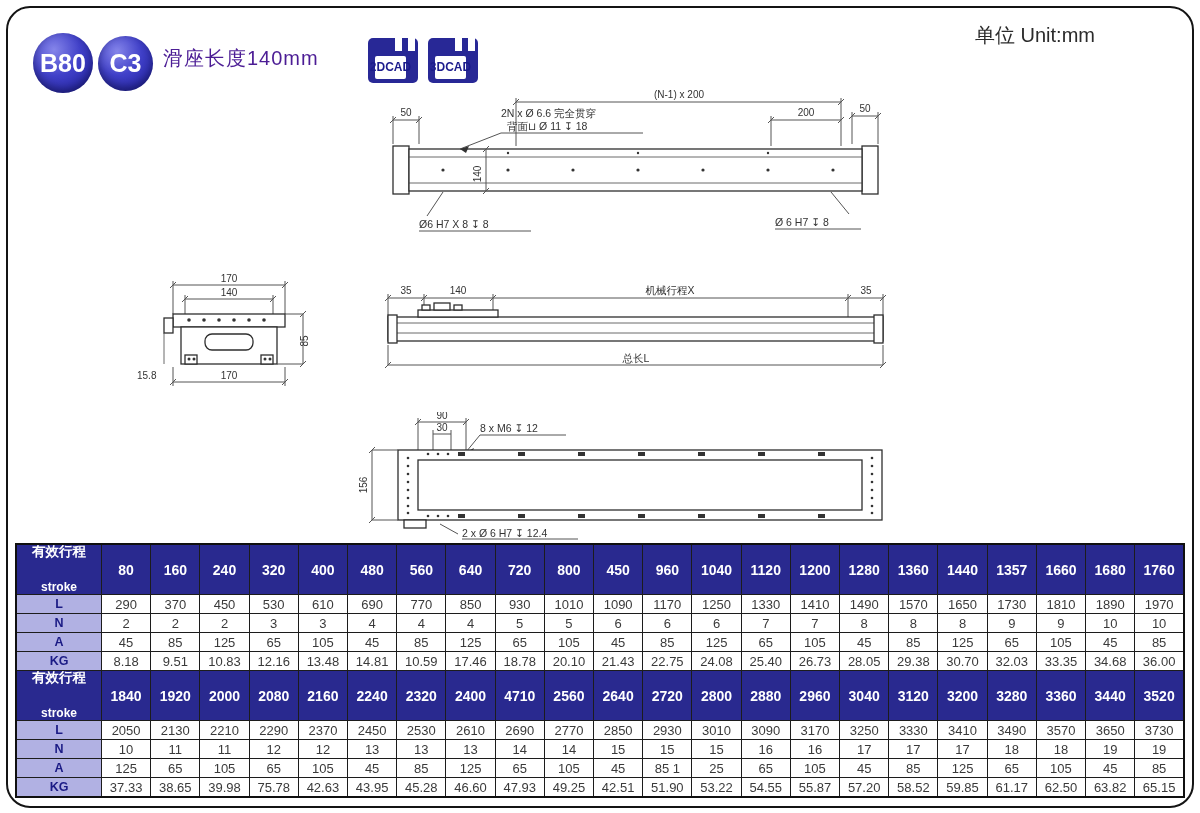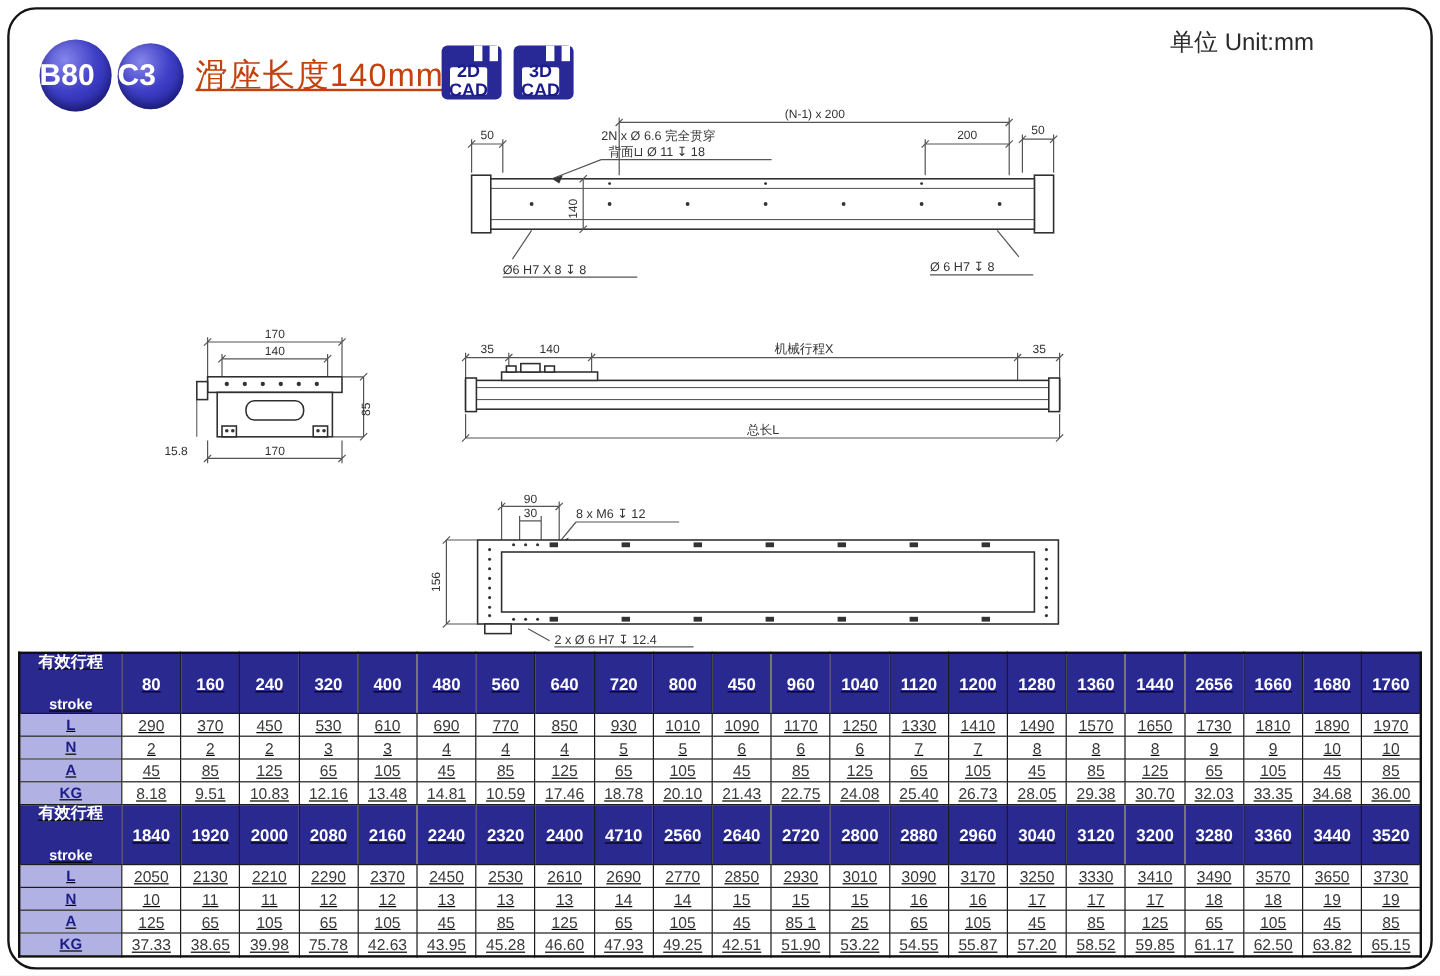--- a/index.html
+++ b/index.html
@@ -1,48 +1,48 @@
 <!DOCTYPE html>
 <html><head>
 <meta charset="utf-8">
 <style>
   html,body{margin:0;padding:0;background:#f4f4f4;}
   .page{position:relative;width:1200px;height:813px;background:#fff;font-family:"Liberation Sans",sans-serif;overflow:hidden;}
   .frame{position:absolute;left:6px;top:6px;width:1184px;height:798px;border:2px solid #141414;border-radius:24px;pointer-events:none;}
 
   
-  .badge{position:absolute;border-radius:50%;display:flex;align-items:center;color:#fff;font-weight:bold;background:radial-gradient(circle at 35% 28%,#8585ea 0%,#4040c8 45%,#1d1d9a 100%);box-shadow:inset 0 -4px 8px rgba(0,0,20,.4);}
+  .badge{position:absolute;border-radius:50%;display:flex;align-items:center;justify-content:center;color:#fff;font-weight:bold;background:radial-gradient(circle at 35% 28%,#8585ea 0%,#4040c8 45%,#1d1d9a 100%);box-shadow:inset 0 -4px 8px rgba(0,0,20,.4);}
   .badge.b80{left:33px;top:33px;width:60px;height:60px;font-size:25px;}
   .badge.c3{left:98px;top:36px;width:55px;height:55px;font-size:25px;}
-  .page-title{position:absolute;left:163px;top:45px;font-size:27px;color:#c2410c;letter-spacing:1px;text-decoration:underline;}
+  .page-title{position:absolute;left:163px;top:45px;font-size:20px;color:#4c1d95;letter-spacing:1px;}
   .unit-label{position:absolute;left:975px;top:22px;font-size:20px;color:#2b2b2b;}
   .cad{position:absolute;width:50px;height:45px;}
   .cad .base{position:absolute;left:0;top:0;width:100%;height:100%;background:#282896;border-radius:5px;}
   .cad .slot{position:absolute;top:0;width:7px;height:13px;background:#fff;}
   .cad .slot.s1{left:27px;}
   .cad .slot.s2{left:40px;}
-  .cad .label{position:absolute;left:7px;bottom:4px;width:31px;height:23px;background:#fff;border-radius:2px;display:flex;flex-direction:column;align-items:center;justify-content:center;color:#1c1c8c;font-weight:bold;font-size:15px;line-height:1.05;}
+  .cad .label{position:absolute;left:7px;bottom:4px;width:31px;height:23px;background:#fff;border-radius:2px;display:flex;flex-direction:row;align-items:center;justify-content:center;color:#1c1c8c;font-weight:bold;font-size:12px;line-height:1.05;}
   .cad.c2d{left:368px;top:38px;} .cad.c3d{left:428px;top:38px;}
 
   
   .drw{position:absolute;}
   .drw svg{display:block;font-family:"Liberation Sans",sans-serif;}
   .drw text{fill:#333;font-size:10px;}
   .drw .dim{stroke:#555;stroke-width:1;fill:none;}
   .drw .body{stroke:#2e2e2e;stroke-width:1.3;fill:#fff;}
   .drw .thin{stroke:#444;stroke-width:.8;fill:none;}
   .drw .dot{fill:#333;}
   .drw .ann{font-size:10.5px;}
   .d-top{left:383px;top:86px;}
   .d-sec{left:133px;top:272px;}
   .d-side{left:378px;top:283px;}
   .d-bot{left:340px;top:412px;}
 
   
-  .spec-table{position:absolute;left:15px;top:543px;width:1170px;border-collapse:collapse;table-layout:fixed;border:2px solid #101010;text-decoration:underline;}
+  .spec-table{position:absolute;left:15px;top:543px;width:1170px;border-collapse:collapse;table-layout:fixed;border:2px solid #101010;}
   .spec-table td{border:1px solid #1c1c1c;text-align:center;padding:0;white-space:nowrap;overflow:hidden;background:#fff;color:#3a3a3a;font-size:13px;height:18px;}
   .spec-table tr.hdr td{background:#29298f;color:#fff;font-weight:bold;font-size:14px;height:31px;}
   .spec-table td.stub{width:84px;background:#29298f;color:#fff;}
   .spec-table td.stub div{line-height:1.1;font-size:13.5px;font-weight:bold;}
   .spec-table td.stub div.sub{font-size:12px;margin-top:21px;}
   .spec-table td.stub2{background:#b1b1e3;color:#1b1b85;font-weight:bold;font-size:12.5px;}
 
   .note{position:absolute;left:62px;top:770px;font-size:15px;font-weight:bold;color:#e04a4a;}
 </style>
 </head>
@@ -245,21 +245,21 @@
           <td class="hcell">720</td>
           <td class="hcell">800</td>
           <td class="hcell">450</td>
           <td class="hcell">960</td>
           <td class="hcell">1040</td>
           <td class="hcell">1120</td>
           <td class="hcell">1200</td>
           <td class="hcell">1280</td>
           <td class="hcell">1360</td>
           <td class="hcell">1440</td>
-          <td class="hcell">2656</td>
+          <td class="hcell">1357</td>
           <td class="hcell">1660</td>
           <td class="hcell">1680</td>
           <td class="hcell">1760</td>
         </tr>
         <tr>
           <td class="stub2">L</td>
           <td class="dcell">290</td>
           <td class="dcell">370</td>
           <td class="dcell">450</td>
           <td class="dcell">530</td>

